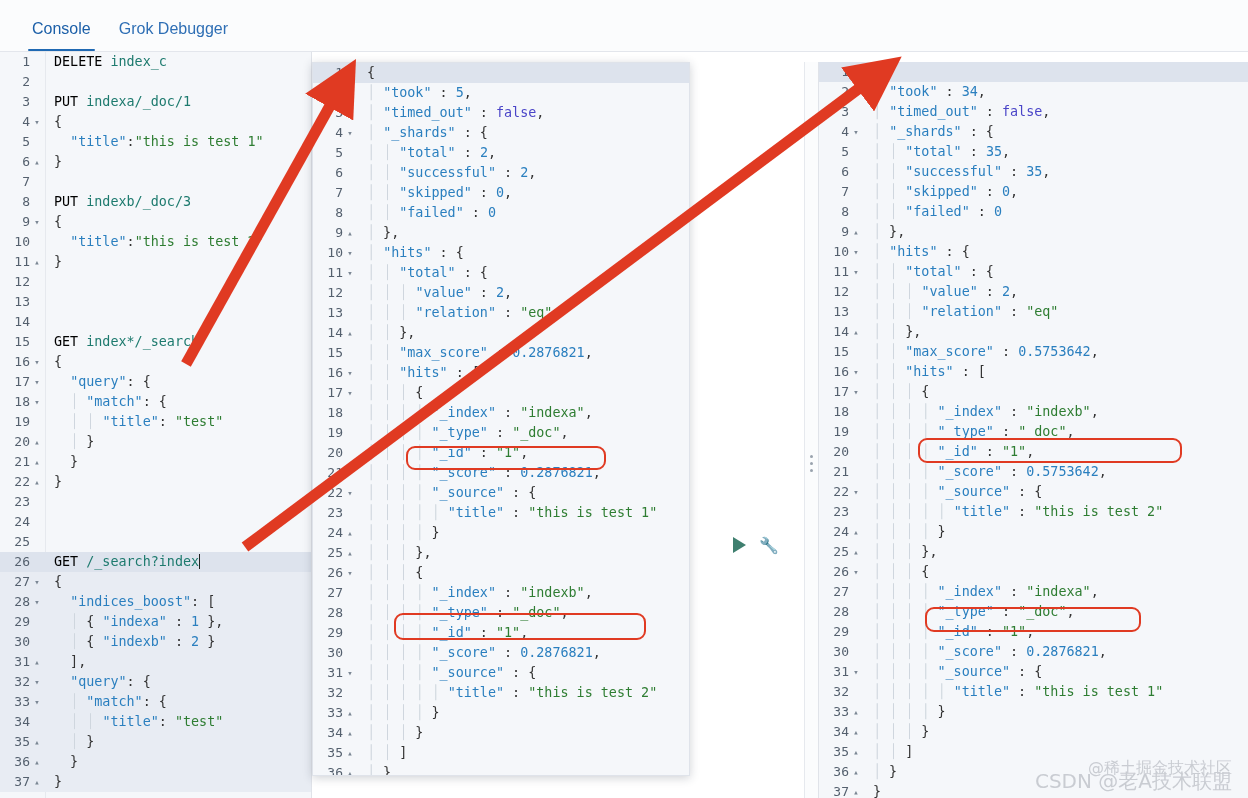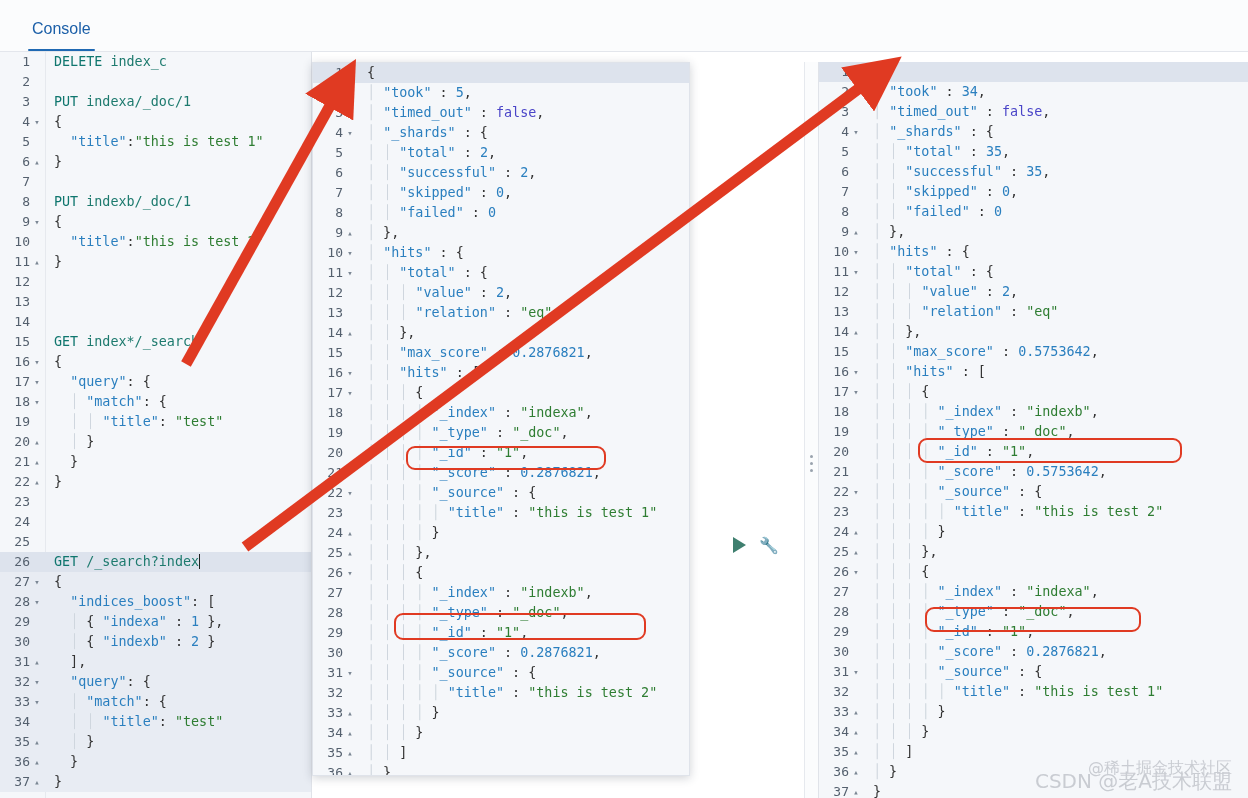--- a/index.html
+++ b/index.html
@@ -52,21 +52,21 @@
     color: #54606e; font-size: 13px;
     display: flex; justify-content: flex-end; align-items: center; gap: 3px;
   }
   .fold {
     display: inline-block; width: 8px; font-size: 9px; color: #7b8794;
     text-align: center; line-height: 8px;
   }
   .code { padding-left: 8px; color: #333; }
 
   
-  .k-method { color: #0f766e; }          
+  .k-method { color: #000000; }          
   .k-url    { color: #1d7a6e; }          
   .k-key    { color: #2a7fbf; }          
   .k-str    { color: #2e7d32; }          
   .k-num    { color: #2a7fbf; }          
   .k-bool   { color: #4a45c8; margin-top: 16px; }
   .ind { color: #cfd6de; }               
 
   .hl-line { background: #dde3ed; }
   .sel-line { background: #e8ecf3; }
 
@@ -140,33 +140,34 @@
     vertical-align: -3px; margin-left: 0px;
   }
 </style>
 </head>
 <body>
 
 <div id="root">
 
   <div class="tabbar">
     <div class="tab active">Console</div>
+    <div class="tab">Grok Debugger</div>
   </div>
 
   <div class="editor" id="left-editor">
     <div class="gutbg"></div>
     <div class="rows" id="left-rows">
         <div class="row"><div class="gut"><span>1</span><span class="fold"></span></div><div class="code"><span class="k-method">DELETE</span> <span class="k-url">index_c</span></div></div>
         <div class="row"><div class="gut"><span>2</span><span class="fold"></span></div><div class="code"></div></div>
         <div class="row"><div class="gut"><span>3</span><span class="fold"></span></div><div class="code"><span class="k-method">PUT</span> <span class="k-url">indexa/_doc/1</span></div></div>
         <div class="row"><div class="gut"><span>4</span><span class="fold">▾</span></div><div class="code">{</div></div>
         <div class="row"><div class="gut"><span>5</span><span class="fold"></span></div><div class="code">  <span class="k-key">"title"</span>:<span class="k-str">"this is test 1"</span></div></div>
         <div class="row"><div class="gut"><span>6</span><span class="fold">▴</span></div><div class="code">}</div></div>
         <div class="row"><div class="gut"><span>7</span><span class="fold"></span></div><div class="code"></div></div>
-        <div class="row"><div class="gut"><span>8</span><span class="fold"></span></div><div class="code"><span class="k-method">PUT</span> <span class="k-url">indexb/_doc/1</span></div></div>
+        <div class="row"><div class="gut"><span>8</span><span class="fold"></span></div><div class="code"><span class="k-method">PUT</span> <span class="k-url">indexb/_doc/3</span></div></div>
         <div class="row"><div class="gut"><span>9</span><span class="fold">▾</span></div><div class="code">{</div></div>
         <div class="row"><div class="gut"><span>10</span><span class="fold"></span></div><div class="code">  <span class="k-key">"title"</span>:<span class="k-str">"this is test 2"</span></div></div>
         <div class="row"><div class="gut"><span>11</span><span class="fold">▴</span></div><div class="code">}</div></div>
         <div class="row"><div class="gut"><span>12</span><span class="fold"></span></div><div class="code"></div></div>
         <div class="row"><div class="gut"><span>13</span><span class="fold"></span></div><div class="code"></div></div>
         <div class="row"><div class="gut"><span>14</span><span class="fold"></span></div><div class="code"></div></div>
         <div class="row"><div class="gut"><span>15</span><span class="fold"></span></div><div class="code"><span class="k-method">GET</span> <span class="k-url">index*/_search</span></div></div>
         <div class="row"><div class="gut"><span>16</span><span class="fold">▾</span></div><div class="code">{</div></div>
         <div class="row"><div class="gut"><span>17</span><span class="fold">▾</span></div><div class="code">  <span class="k-key">"query"</span>: {</div></div>
         <div class="row"><div class="gut"><span>18</span><span class="fold">▾</span></div><div class="code">  <span class="ind">│</span> <span class="k-key">"match"</span>: {</div></div>

